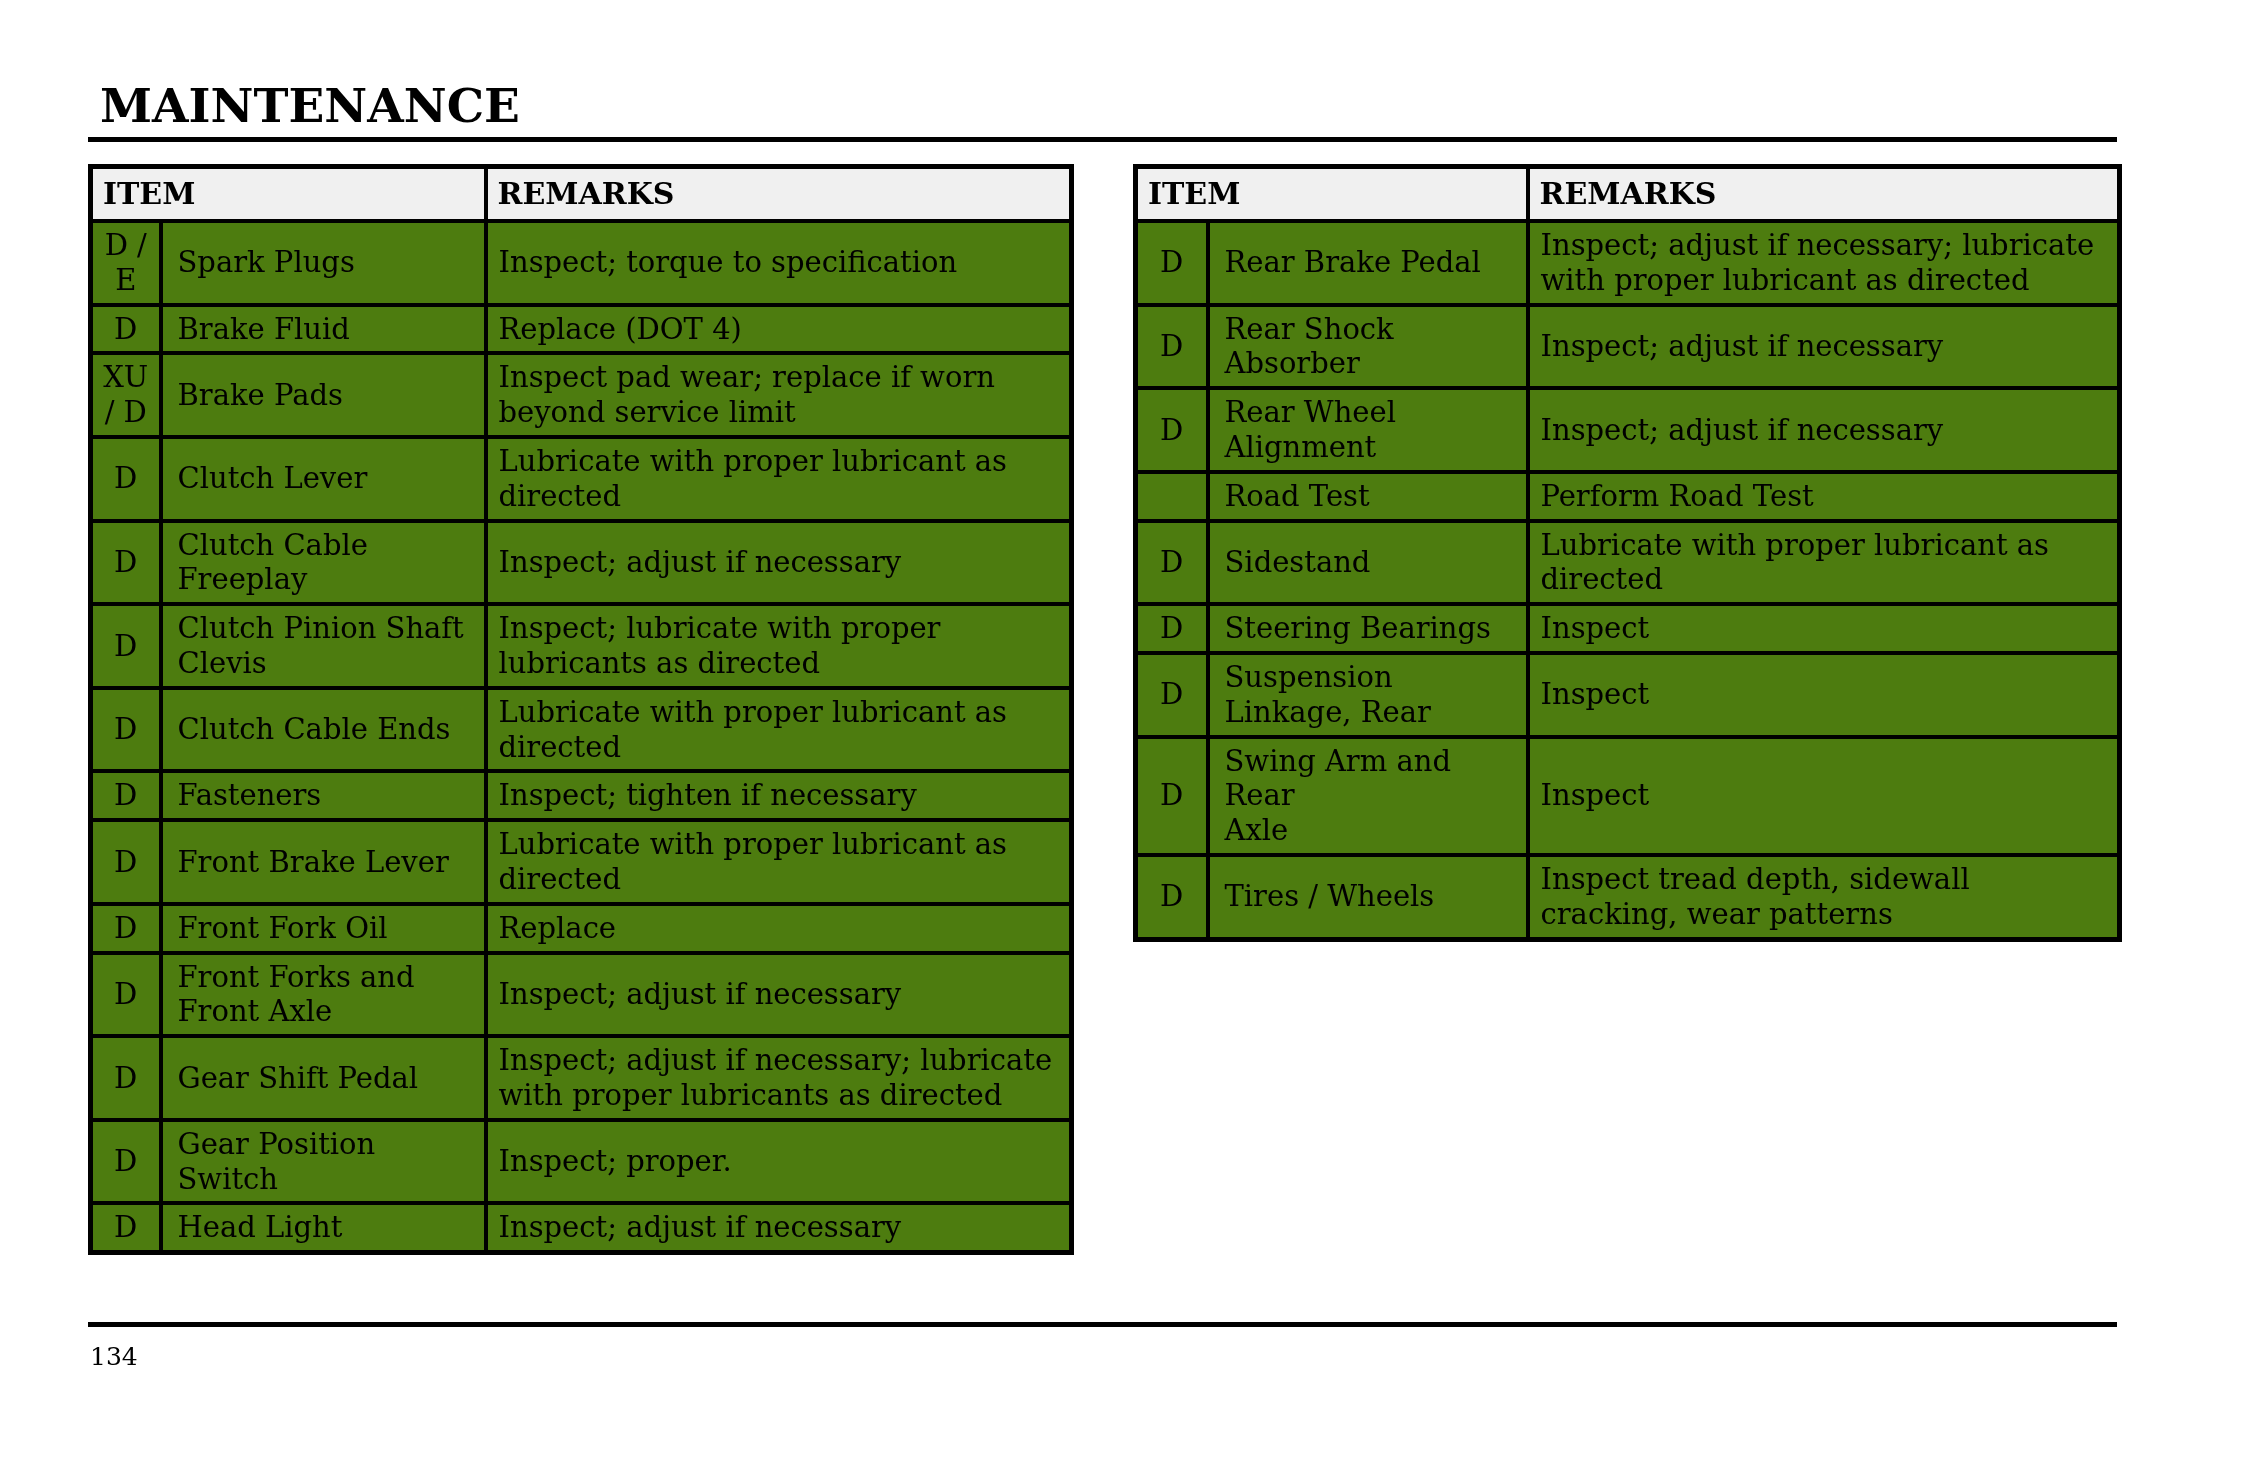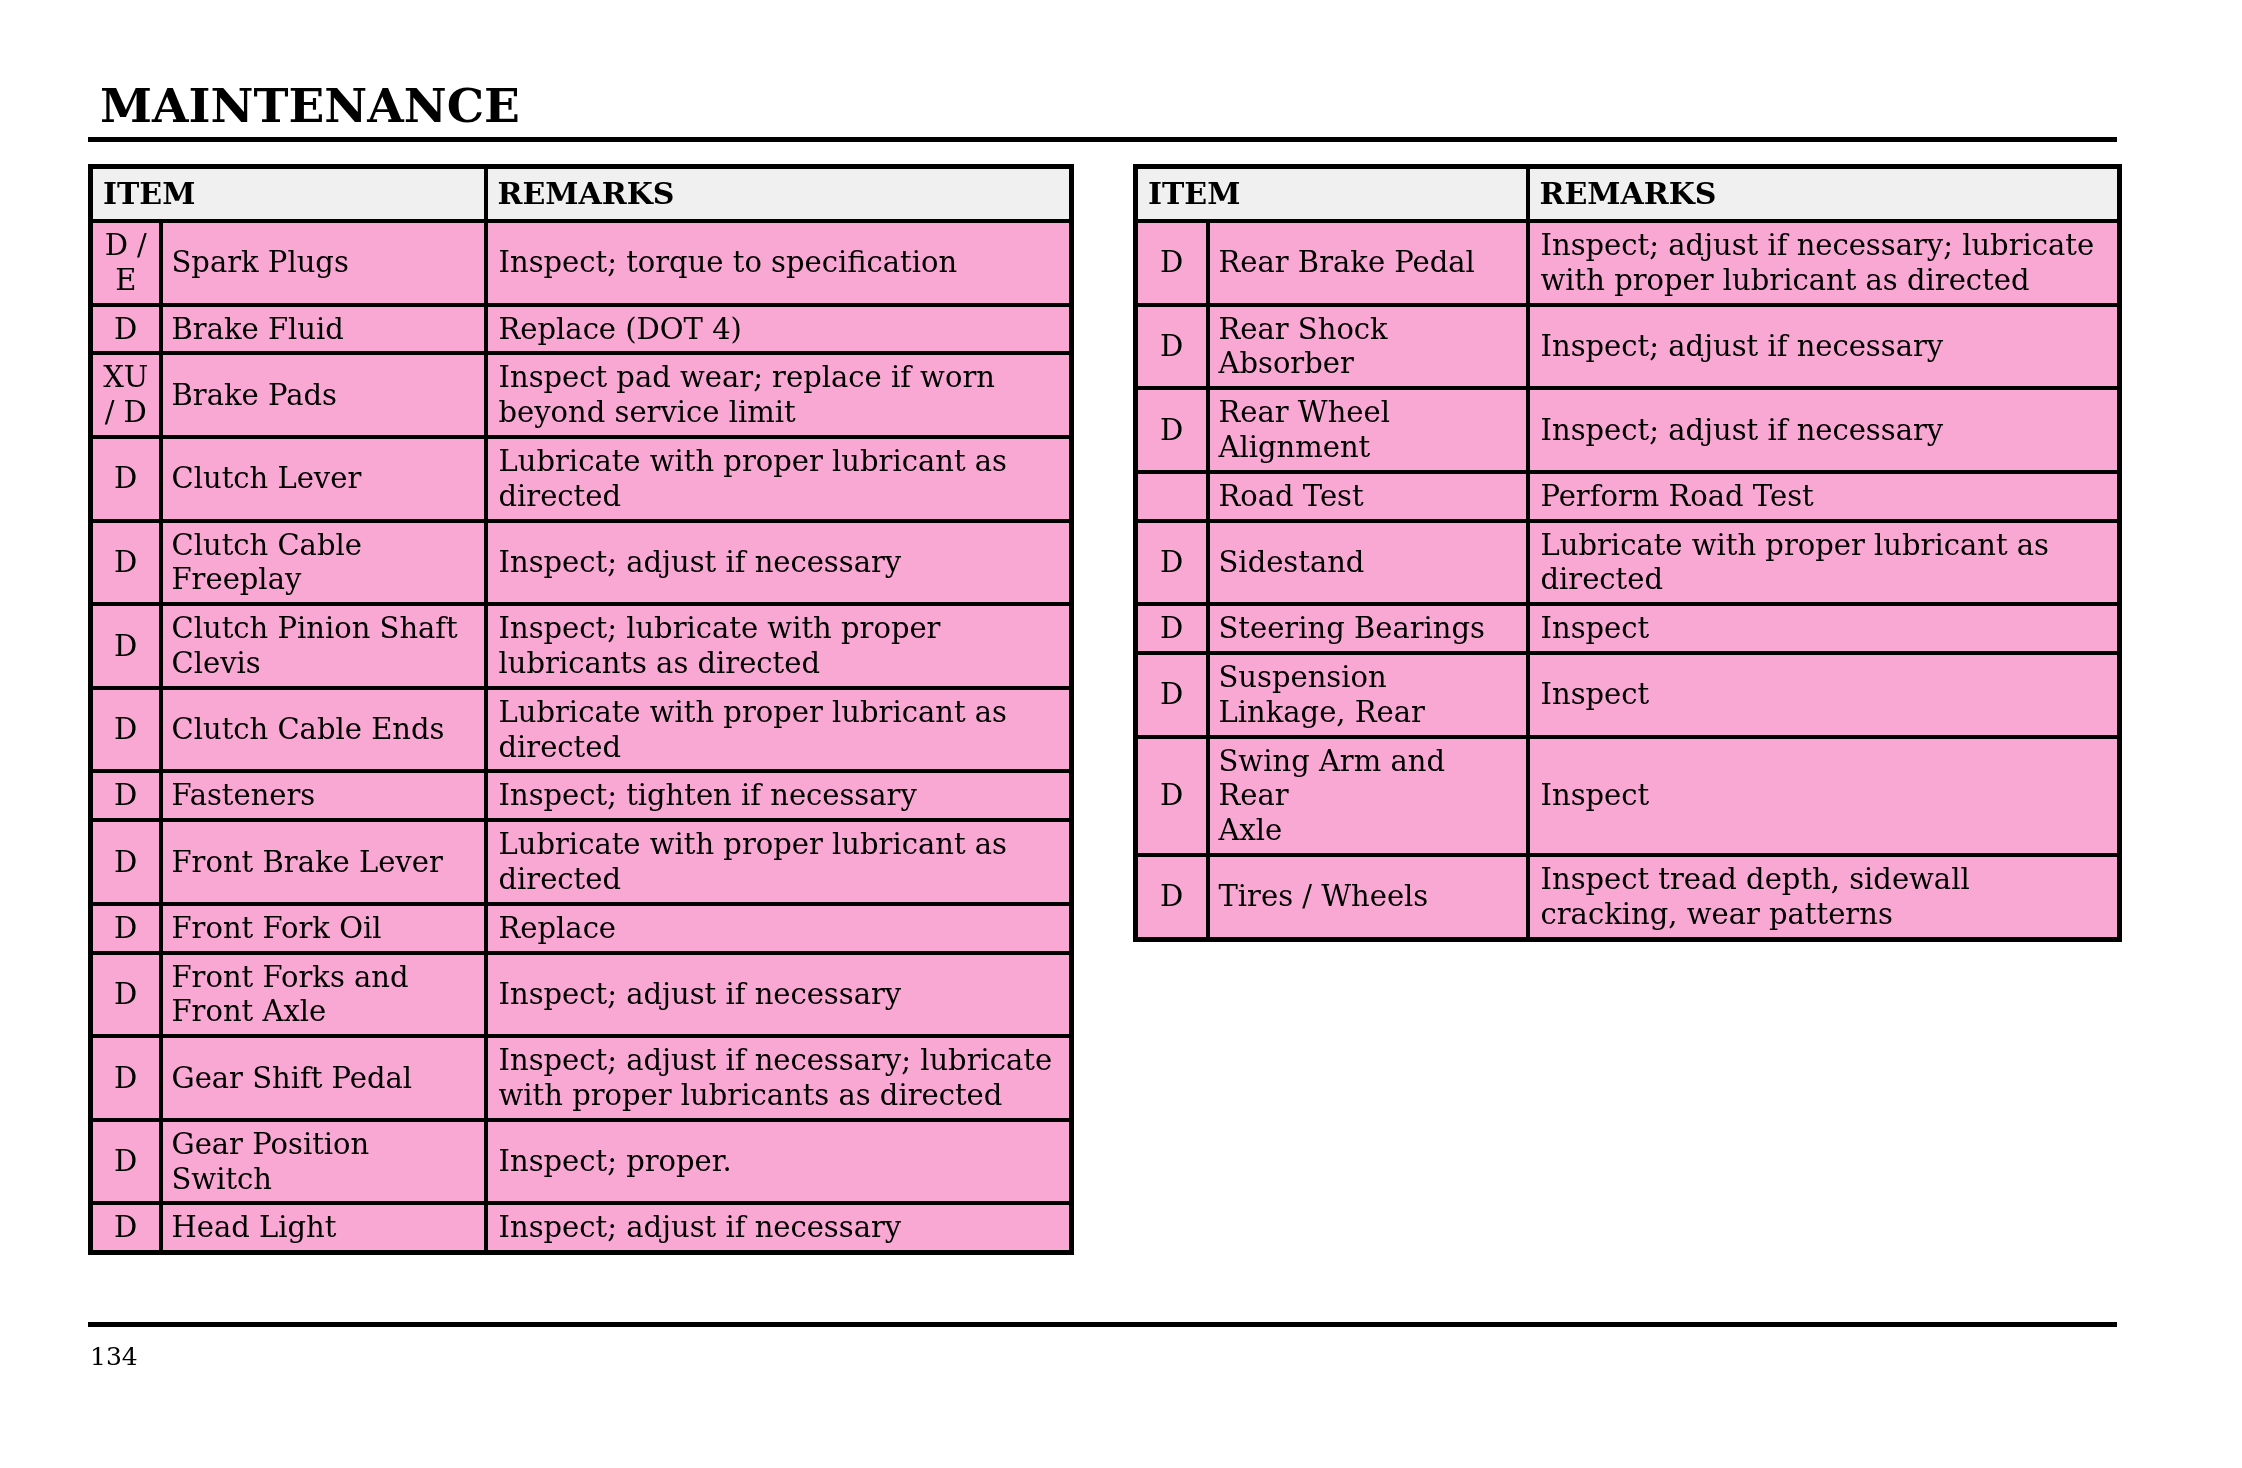--- a/index.html
+++ b/index.html
@@ -33,21 +33,21 @@
     height: 5px;
     background: #000000;
   }
   .title-rule { top: 137px; }
   .bottom-rule { top: 1322px; }
   table.maint {
     position: absolute;
     top: 164px;
     border-collapse: collapse;
     table-layout: fixed;
-    background: #f9a8d4;
+    background: #4d7c0f;
     border: 5px solid #000000;
     font-size: 29px;
     line-height: 1.2;
   }
   table.left-table  { left: 88px;   width: 981px; }
   table.right-table { left: 1133px; width: 984px; }
   .maint th, .maint td {
     border: 4px solid #000000;
     vertical-align: middle;
     overflow: hidden;
@@ -61,21 +61,21 @@
   }
   .maint td {
     padding: 5px 6px;
     white-space: pre-line;
   }
   .maint td.code {
     text-align: center;
     padding: 5px 2px;
   }
   .maint td.item {
-    padding-left: 9px;
+    padding-left: 15px;
     padding-right: 4px;
   }
   .maint td.remarks {
     padding-left: 11px;
     padding-right: 6px;
   }
   .page-number {
     position: absolute;
     left: 90px;
     top: 1342px;

